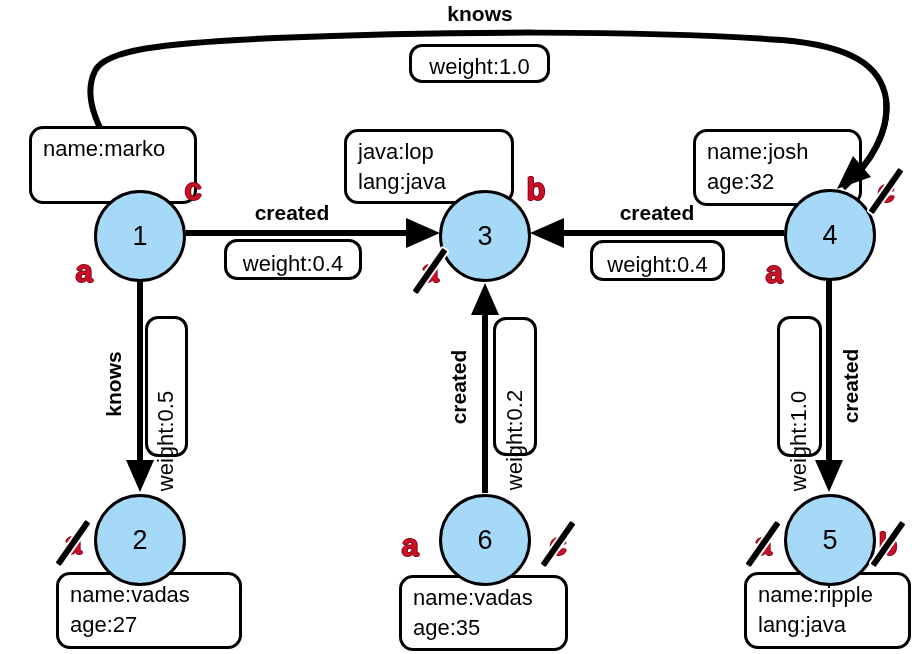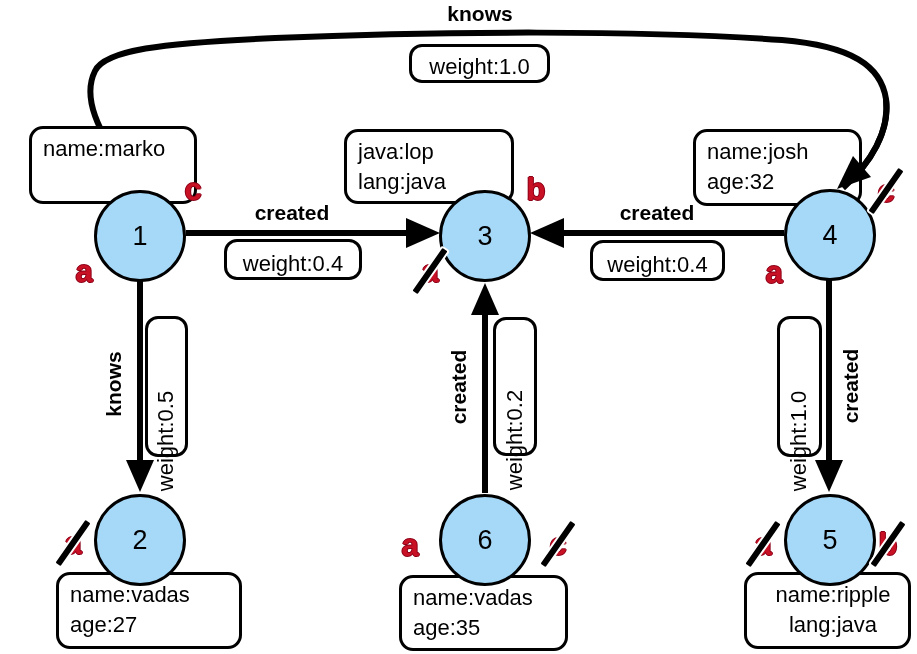--- a/index.html
+++ b/index.html
@@ -81,21 +81,21 @@
     <div>age:32</div>
   </div>
   <div class="pbox" style="left:56px;top:572px;width:186px;height:77px;">
     <div>name:vadas</div>
     <div>age:27</div>
   </div>
   <div class="pbox" style="left:399px;top:575px;width:169px;height:76px;">
     <div>name:vadas</div>
     <div>age:35</div>
   </div>
-  <div class="pbox" style="left:744px;top:572px;width:167px;height:77px;text-align:center;">
+  <div class="pbox" style="left:744px;top:572px;width:167px;height:77px;">
     <div>name:ripple</div>
     <div>lang:java</div>
   </div>
 
   <div class="wbox" style="left:409px;top:44px;width:141px;height:39px;">
     <span>weight:1.0</span>
   </div>
   <div class="wbox" style="left:224px;top:239px;width:138px;height:41px;">
     <span>weight:0.4</span>
   </div>

